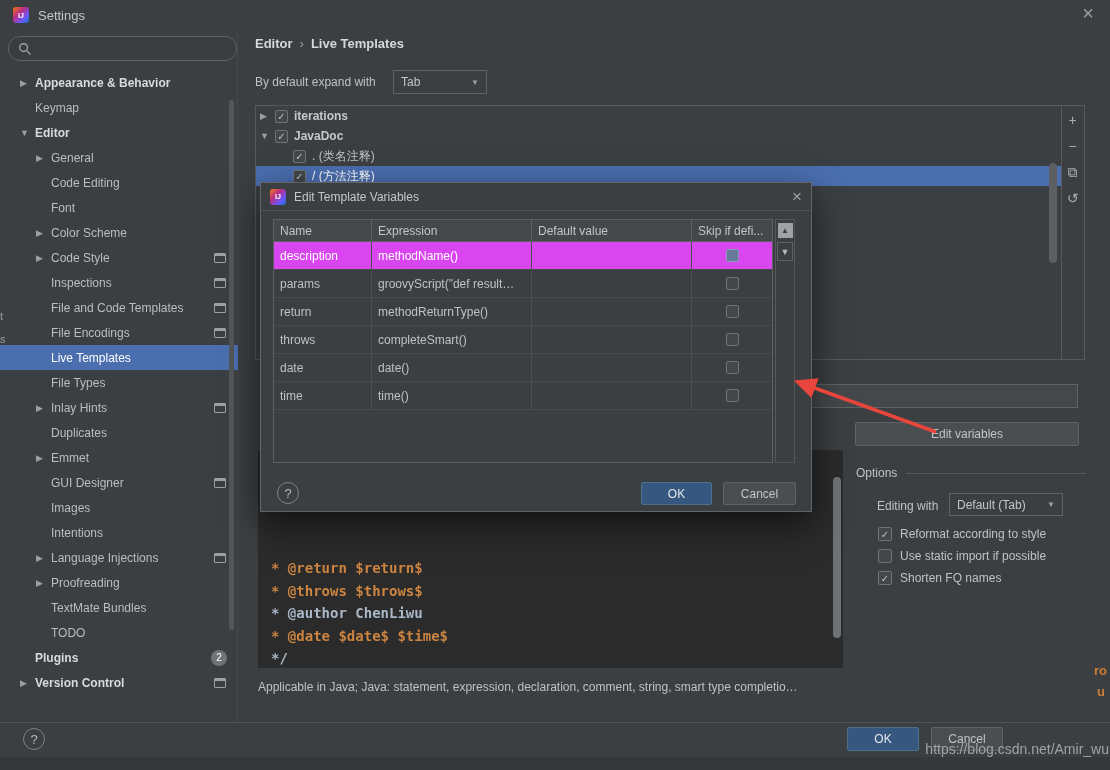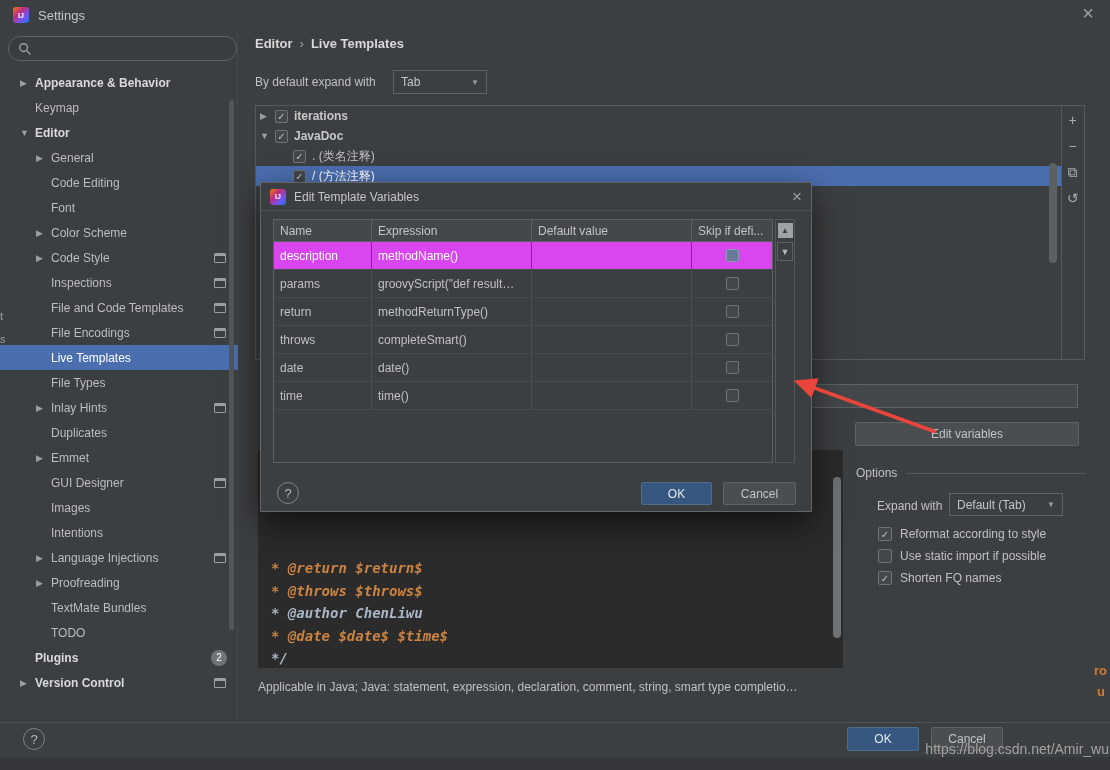--- a/index.html
+++ b/index.html
@@ -75,21 +75,21 @@
   #options-rule { position:absolute; left:906px; top:473px; width:180px; height:1px; background:#55585a; }
   #expand-with-label { position:absolute; left:877px; top:499px; color:#bfc1c3; }
   #combo-expand-with { position:absolute; left:949px; top:493px; width:114px; height:23px; }
   #opt-rows { position:absolute; left:878px; top:523px; }
   .opt-row { height:22px; display:flex; align-items:center; cursor:pointer; }
   .opt-row .cb { width:14px; height:14px; margin-right:8px; }
   .opt-row.checked .cb::before { content:"✓"; }
   .opt-row .lbl { color:#bfc1c3; }
 
   
-  #editor { position:absolute; left:258px; top:450px; width:585px; height:218px; background:#2b2b2b; z-index:1;font-style:italic; }
+  #editor { position:absolute; left:258px; top:450px; width:585px; height:218px; background:#2b2b2b; z-index:1; }
   #editor-lines { position:absolute; left:13px; top:62px; font-family:"DejaVu Sans Mono","Liberation Mono",monospace;
     font-size:14px; font-weight:bold; line-height:22.5px; white-space:pre; }
   .ed-line.color-orange { color:#cc8442; }
   .ed-line.color-plain { color:#a9b7c6; }
   #editor-scroll { position:absolute; right:2px; top:27px; width:8px; height:161px; background:#6e7274; border-radius:4px; }
   #applicable { position:absolute; left:258px; top:680px; color:#bfc1c3; }
 
   
   #footer-sep { position:absolute; left:0; top:722px; width:1110px; height:1px; background:#4f5254; }
   .help-circle { width:22px; height:22px; border-radius:50%; border:1px solid #7d8183; display:flex; align-items:center;
@@ -333,21 +333,21 @@
     <span class="tb-btn">+</span>
     <span class="tb-btn">−</span>
     <span class="tb-btn">⧉</span>
     <span class="tb-btn">↺</span>
   </div>
 
   <div id="desc-field"></div>
   <div id="edit-vars-btn" class="btn">Edit variables</div>
   <div id="options-title">Options</div>
   <div id="options-rule"></div>
-  <div id="expand-with-label">Expand with</div>
+  <div id="expand-with-label">Editing with</div>
   <div id="combo-expand-with" class="combo">
     <span>Default (Tab)</span>
     <span class="ca">▼</span>
   </div>
   <div id="opt-rows">
     <div class="opt-row checked">
         <span class="cb"></span>
         <span class="lbl">Reformat according to style</span>
       </div>
       <div class="opt-row">

